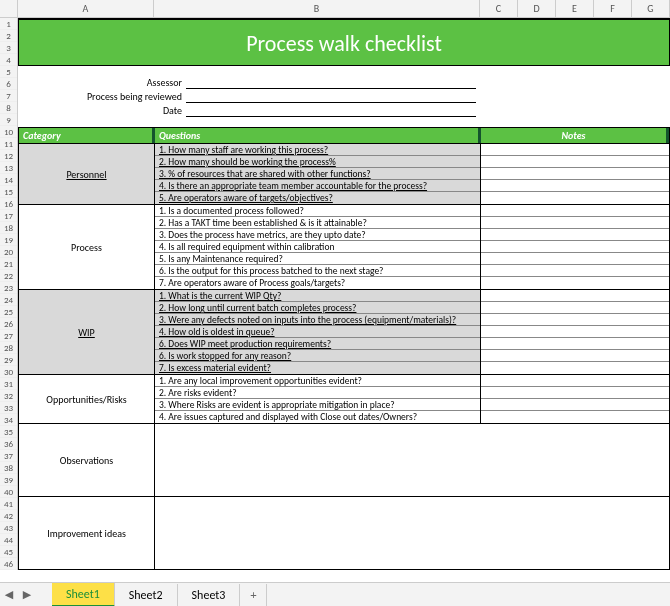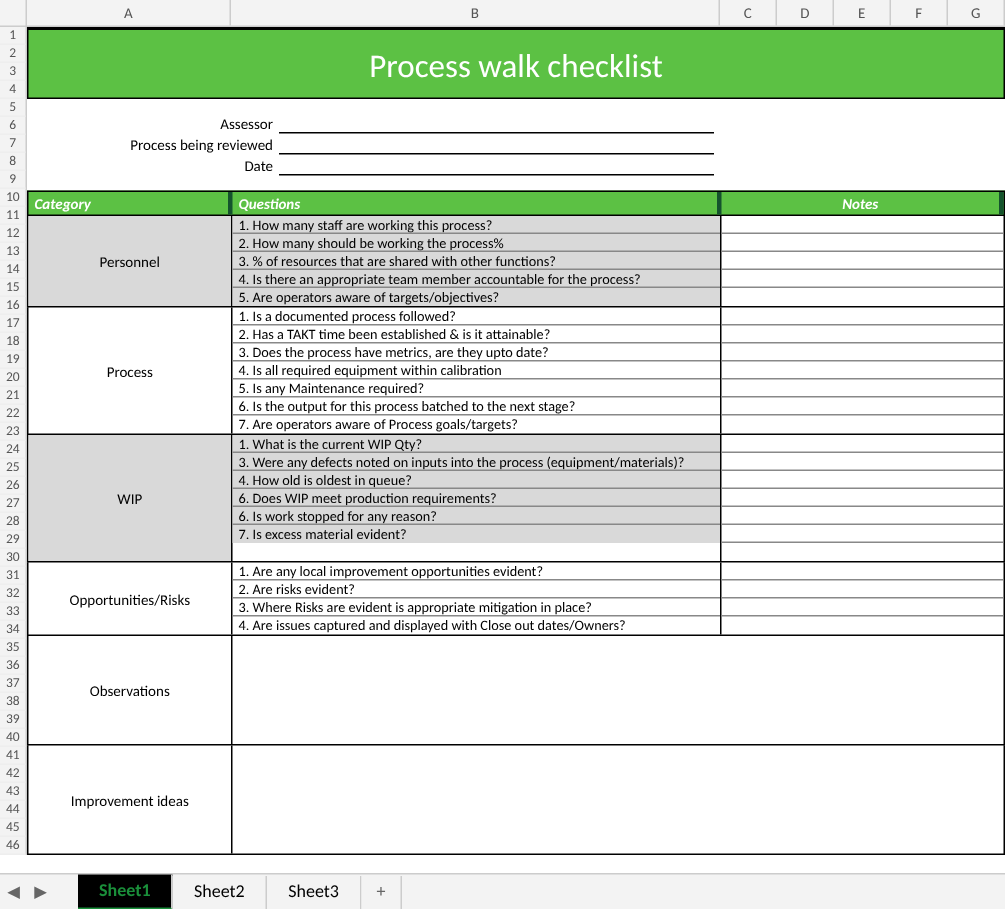--- a/index.html
+++ b/index.html
@@ -29,28 +29,28 @@
 .c-notes { flex: 1; text-align: center; }
 
 .section { display: flex; border: 1px solid #000; border-top: none; }
 .section .cat { width: 136px; display: flex; align-items: center; justify-content: center; font-size: 10px; border-right: 1px solid #000; }
 .section .qs { width: 326px; display: flex; flex-direction: column; }
 .section .notes { flex: 1; display: flex; flex-direction: column; }
 .q, .n { height: 12px; line-height: 12px; font-size: 9.5px; padding: 0 4px; border-bottom: 1px solid #888; overflow: hidden; white-space: nowrap; }
 .q:last-child, .n:last-child { border-bottom: none; }
 .qs { border-right: 1px solid #000; }
 
-.sec-grey .cat, .sec-grey .q { background: #d9d9d9; }
+.sec-grey .cat, .sec-grey .q { background: #d9d9d9; text-decoration: underline; }
 .big-block { height: 72px; }
 
 
 .sheet-bar { position: absolute; left: 0; right: 0; bottom: 0; height: 24px; background: #f3f3f3; border-top: 1px solid #ccc; display: flex; align-items: center; }
 .nav-btn { width: 18px; text-align: center; color: #666; cursor: pointer; font-size: 11px; }
 .tab { padding: 4px 14px; border-right: 1px solid #ccc; font-size: 12px; cursor: pointer; background: #f3f3f3; }
-.tab.active { background: #000000; color: #1a8f3a; font-weight: bold; border-bottom: 2px solid #1a8f3a; }
+.tab.active { background: #fde047; color: #1a8f3a; font-weight: normal; border-bottom: 2px solid #1a8f3a; }
 .tab.plus { padding: 4px 10px; color: #666; }
 
 .colA { width: 136px; } .colB { width: 326px; } .colC, .colD, .colE, .colF, .colG { width: 38px; }
 </style>
 </head>
 <body>
 
 <div class="corner"></div>
 
 <div class="col-headers">
@@ -174,20 +174,21 @@
           <div class="n"></div>
           <div class="n"></div>
           <div class="n"></div>
           <div class="n"></div>
         </div>
       </div>
       <div class="section sec-grey">
         <div class="cat">WIP</div>
         <div class="qs">
           <div class="q">1.  What is the current WIP Qty?</div>
+          <div class="q">2. How long until current batch completes process?</div>
           <div class="q">3. Were any defects noted on inputs into the process (equipment/materials)?</div>
           <div class="q">4. How old is oldest in queue?</div>
           <div class="q">6. Does WIP meet production requirements?</div>
           <div class="q">6. Is work stopped for any reason?</div>
           <div class="q">7. Is excess material evident?</div>
         </div>
         <div class="notes">
           <div class="n"></div>
           <div class="n"></div>
           <div class="n"></div>

